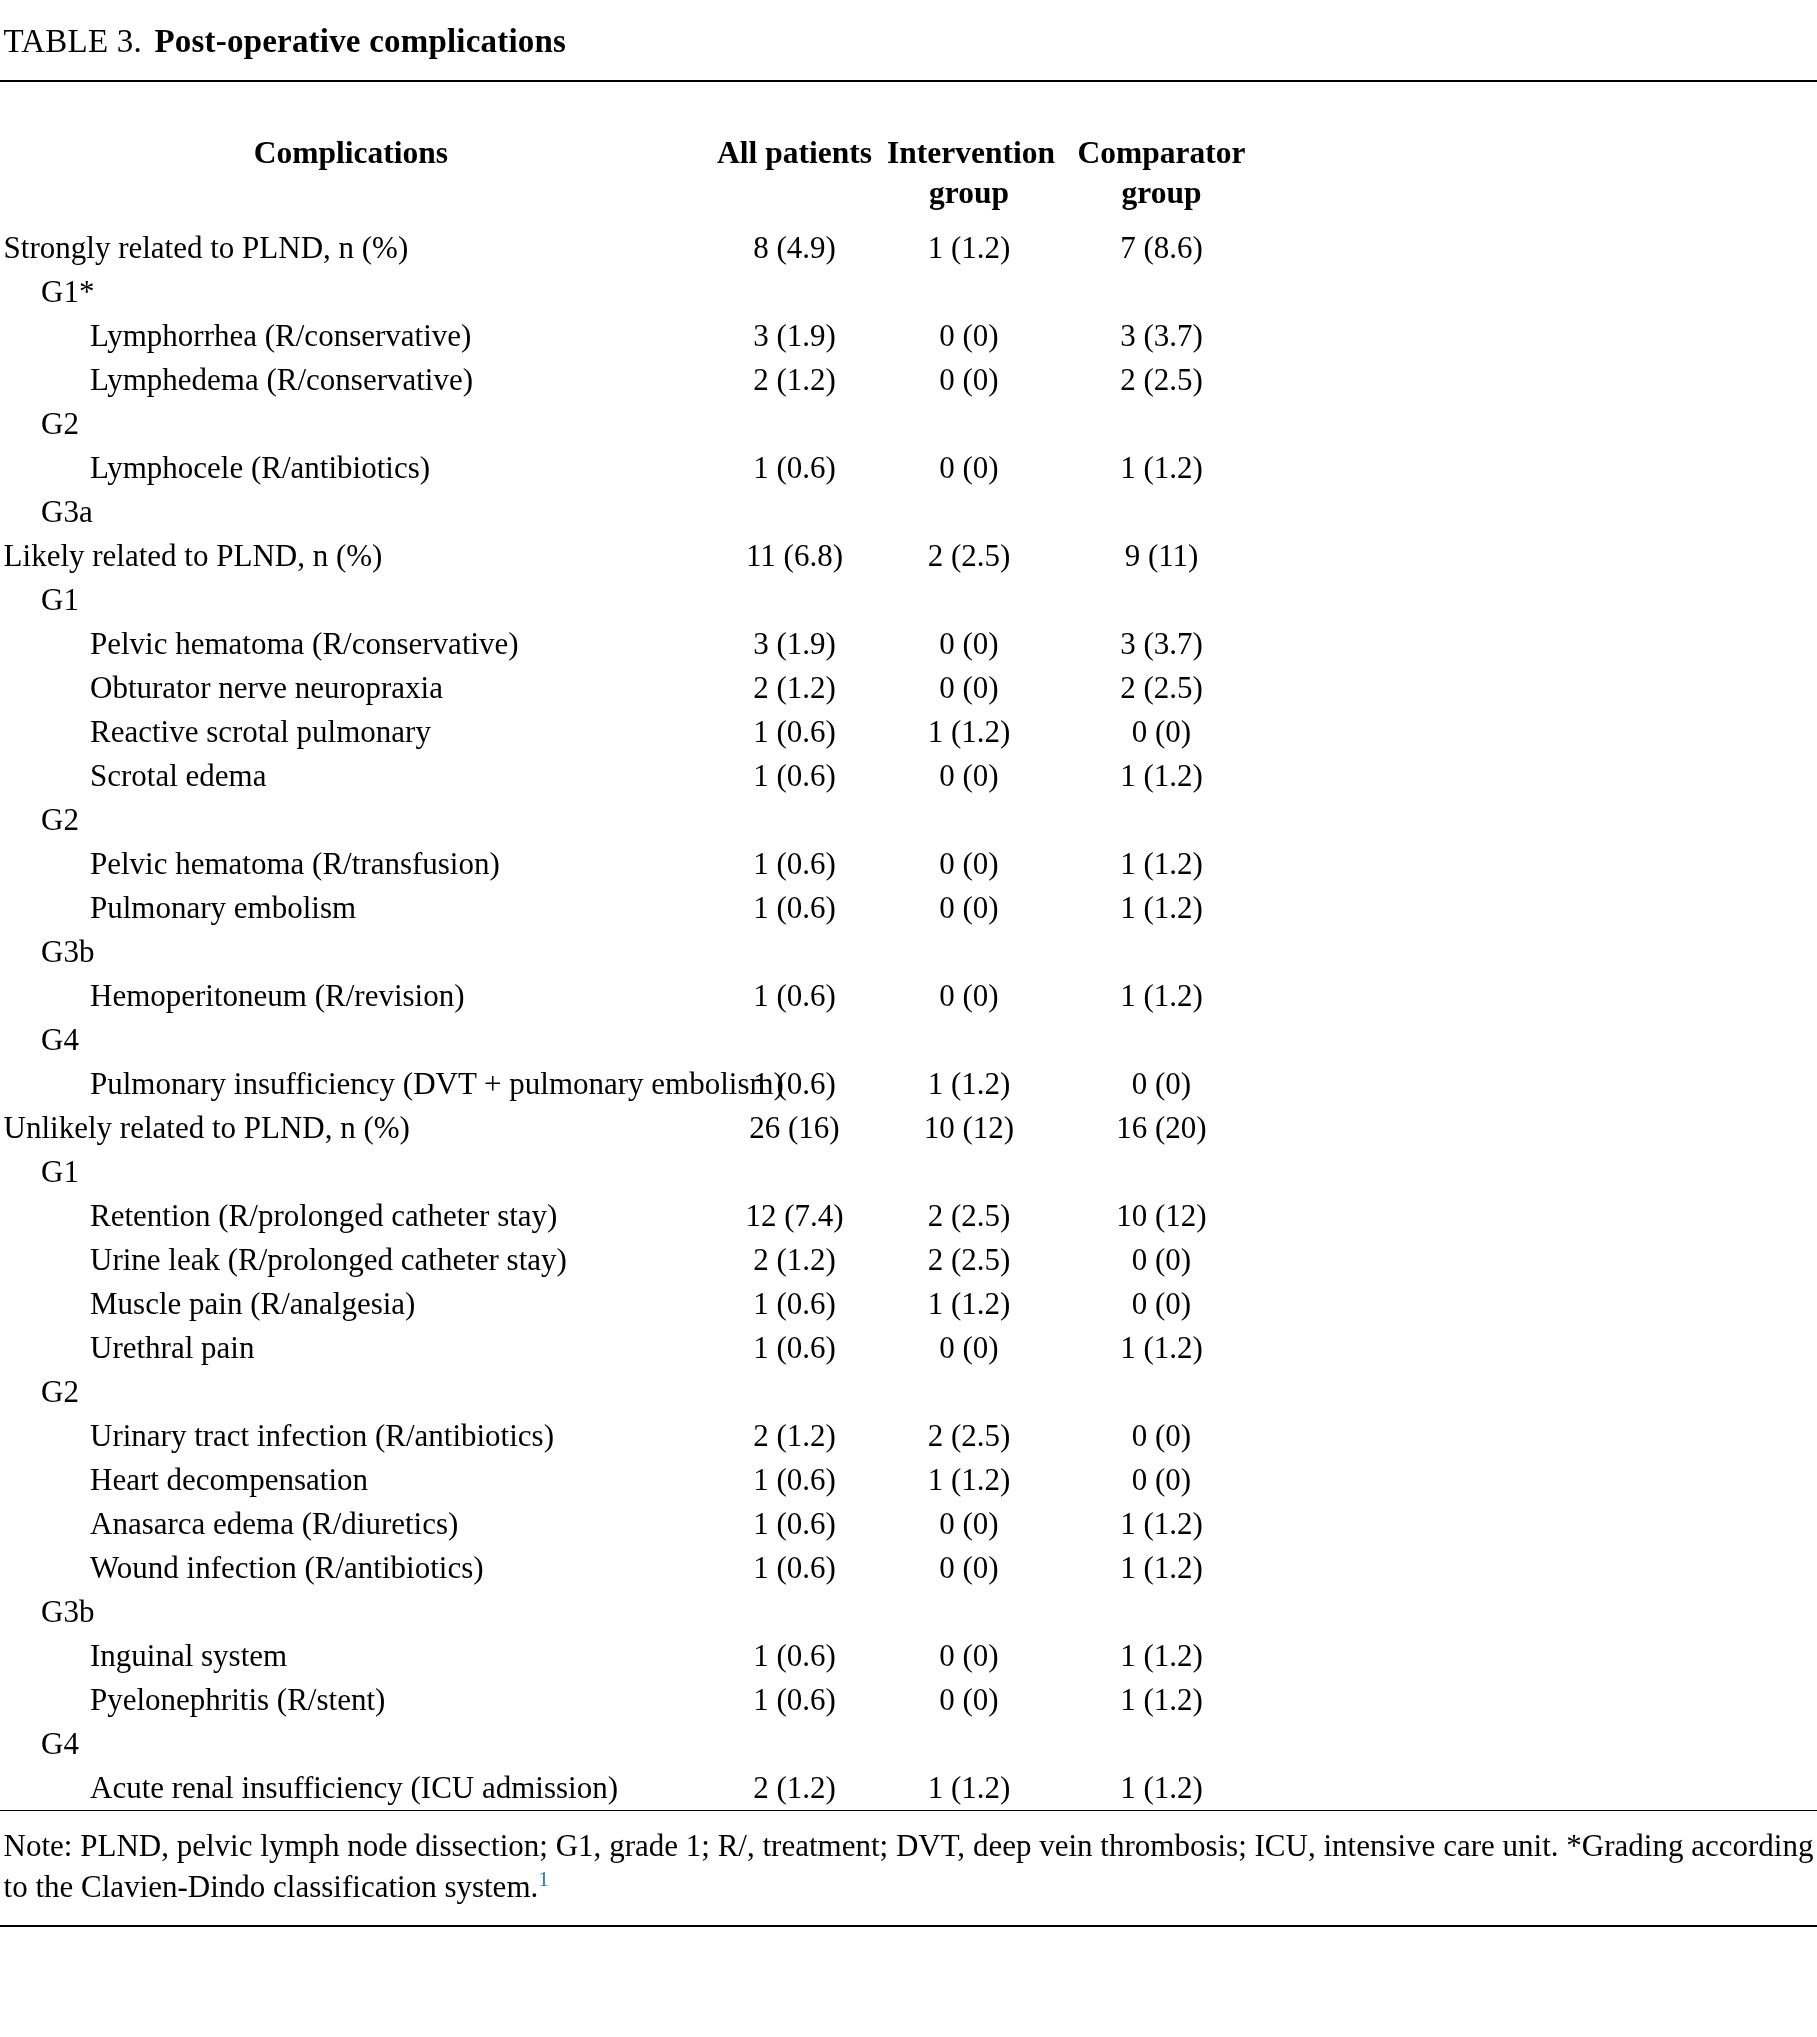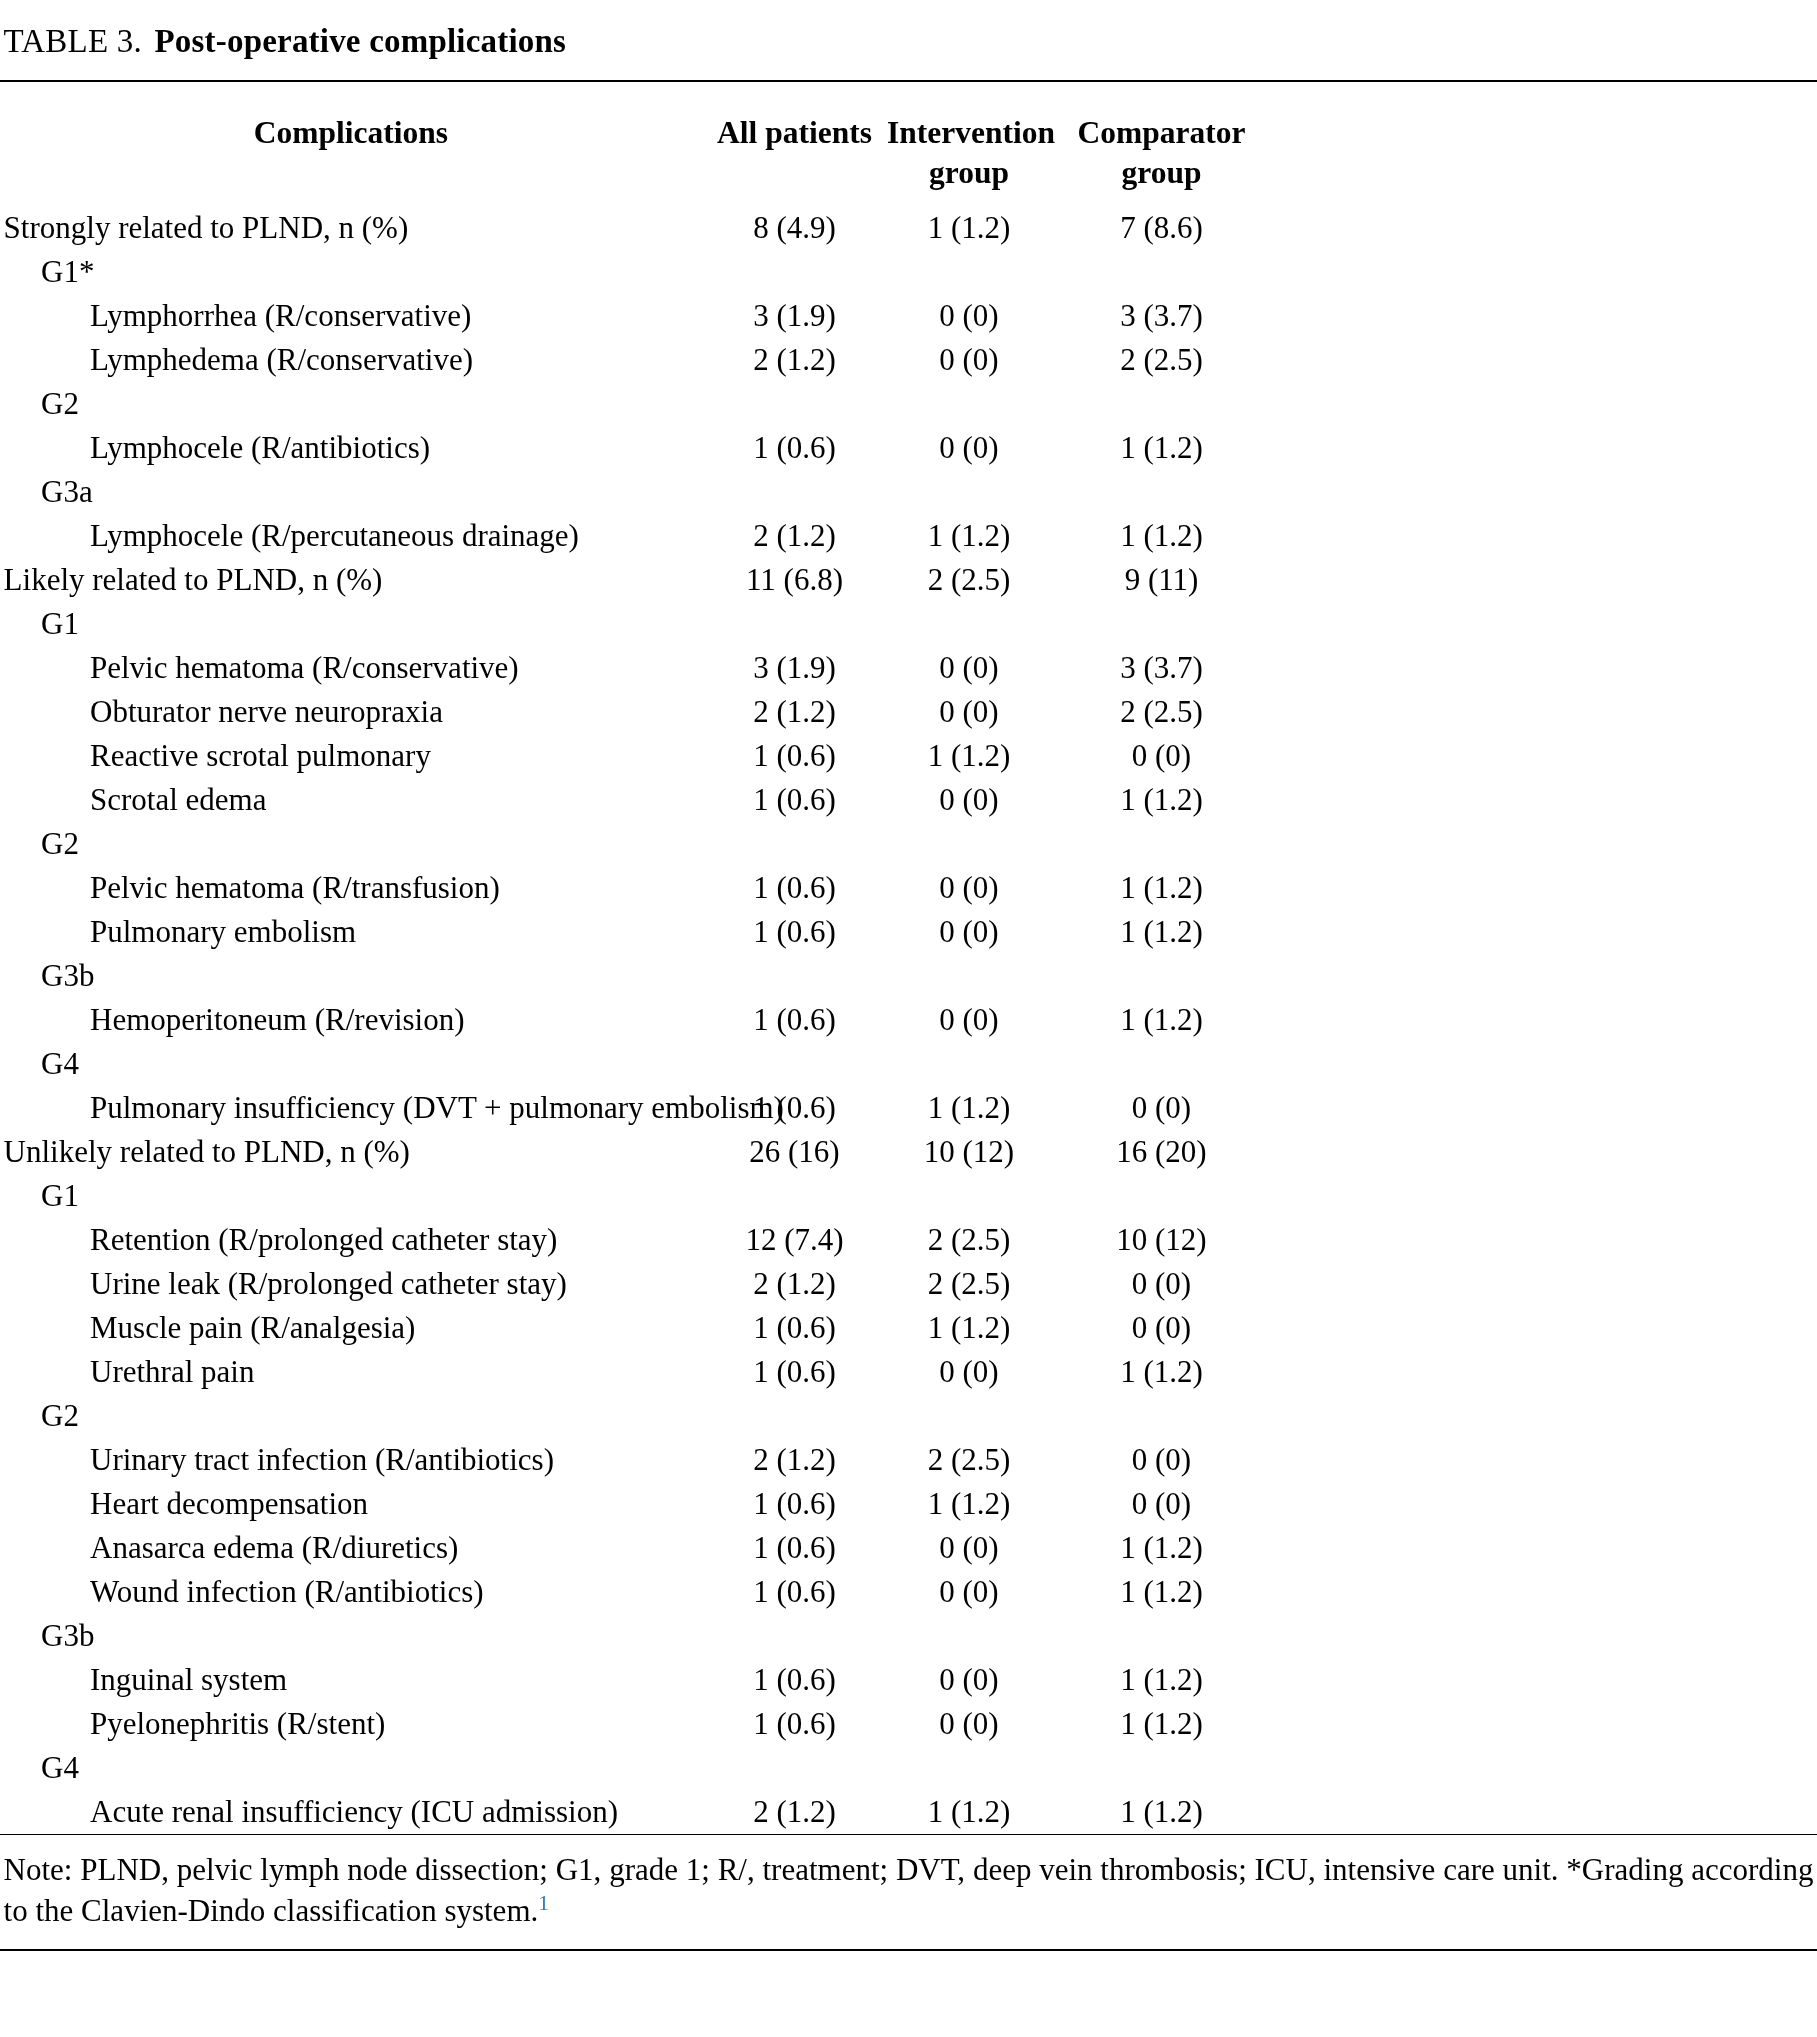--- a/index.html
+++ b/index.html
@@ -19,20 +19,21 @@
     border-radius: 26px;
   }
   .table-title .prefix { font-weight: normal; margin-right: 12.6px; }
   .table-title .caption { font-weight: bold; }
   .rule-thick { border-top: 2.7px solid #000; height: 0; }
   .rule-mid   { border-top: 1.8px solid #000; height: 0; }
   table.comp-table {
     width: 1817px;
     border-collapse: collapse;
     table-layout: fixed;
+    margin-top: 20px;
   }
   table.comp-table th {
     font-size: 31.5px;
     font-weight: bold;
     vertical-align: top;
     text-align: center;
     line-height: 40px;
     padding: 31px 0 12.6px 0;
   }
   table.comp-table th.filler-h { padding: 0; }
@@ -135,27 +136,20 @@
           <td></td>
         </tr>
         <tr>
           <td class="label indent-1">G3a</td>
           <td class="val"></td>
           <td class="val"></td>
           <td class="val"></td>
           <td></td>
         </tr>
         <tr>
-          <td class="label indent-2">Lymphocele (R/percutaneous drainage)</td>
-          <td class="val">2 (1.2)</td>
-          <td class="val">1 (1.2)</td>
-          <td class="val">1 (1.2)</td>
-          <td></td>
-        </tr>
-        <tr>
           <td class="label indent-0">Likely related to PLND, n (%)</td>
           <td class="val">11 (6.8)</td>
           <td class="val">2 (2.5)</td>
           <td class="val">9 (11)</td>
           <td></td>
         </tr>
         <tr>
           <td class="label indent-1">G1</td>
           <td class="val"></td>
           <td class="val"></td>

